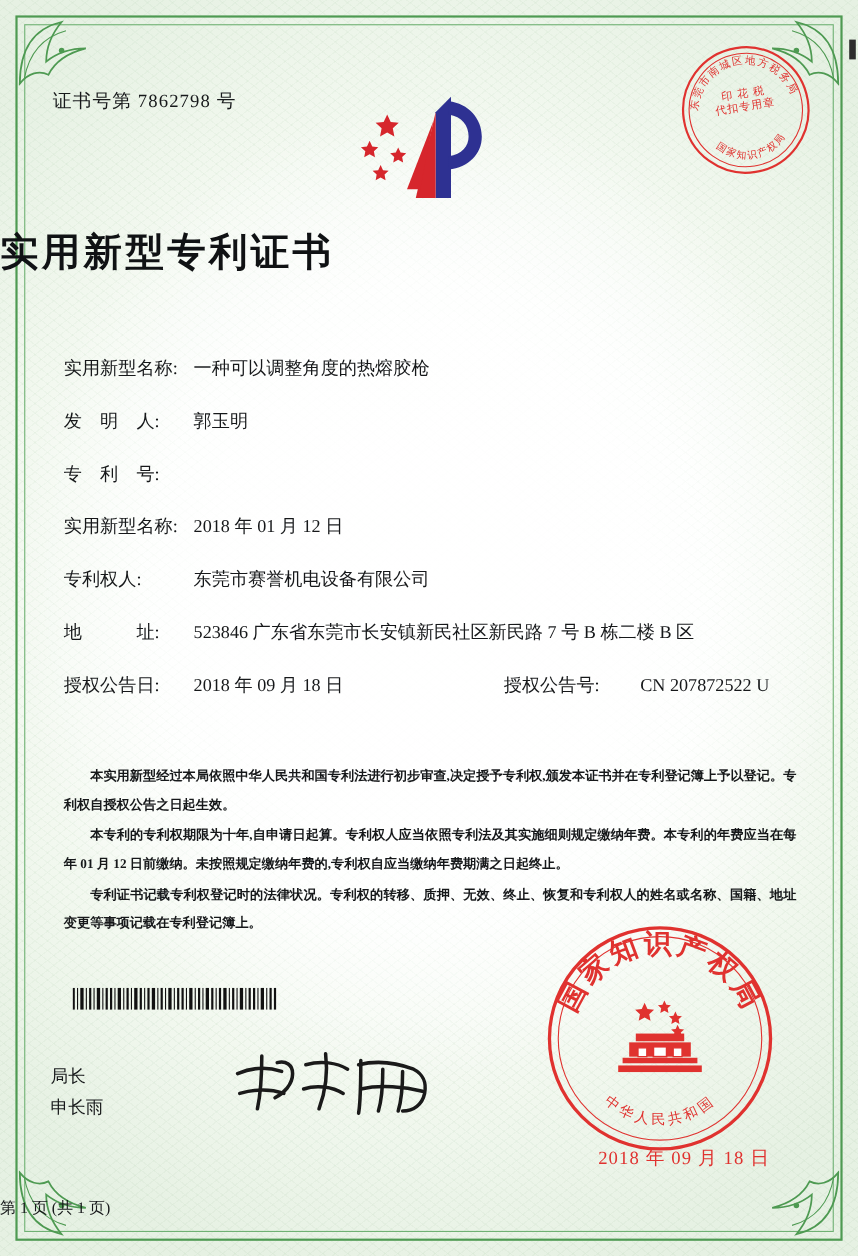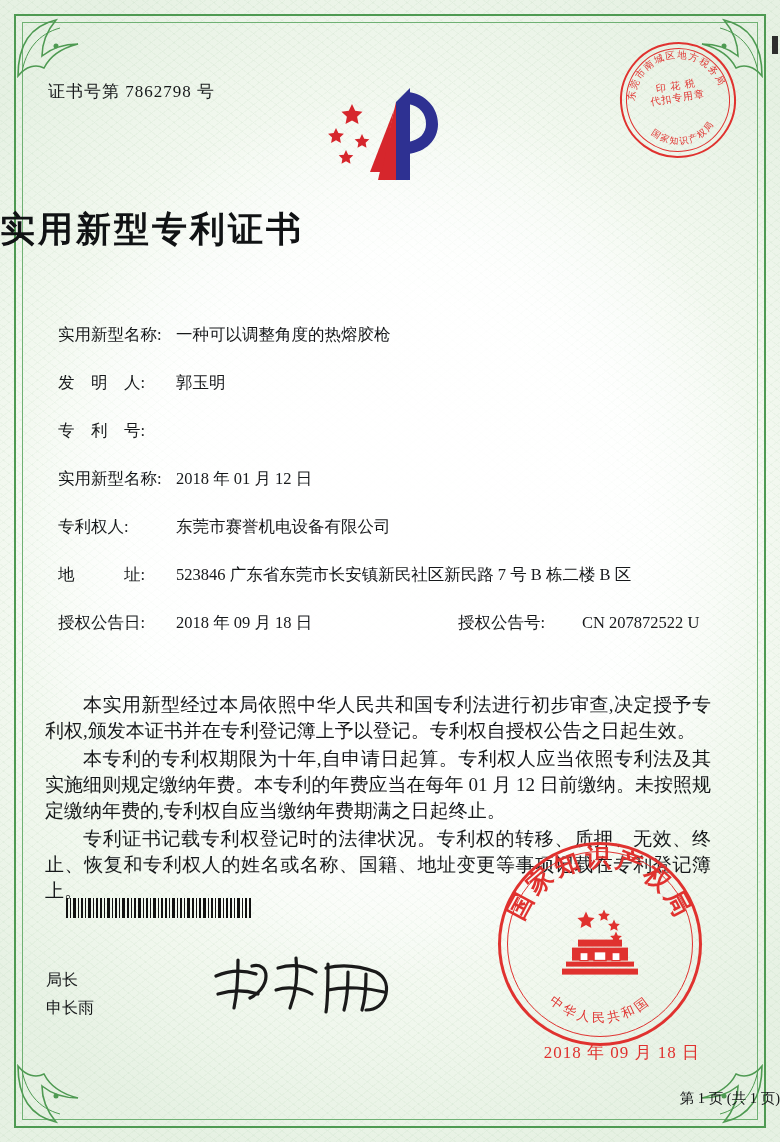--- a/index.html
+++ b/index.html
@@ -168,27 +168,28 @@
   .field-row2 .half {
     display: flex;
   }
   .field-row2 .half.first { width: 400px; }
   .field-row2 .lbl { width: 118px; flex: 0 0 118px; white-space: pre; }
   .field-row2 .lbl2 { width: 124px; flex: 0 0 124px; white-space: pre; }
 
   
   .paras {
     position: absolute;
-    left: 45px;
+    left: 58px;
     top: 692px;
     width: 666px;
-    font-size: 19px;
+    font-size: 12px;
     line-height: 26px;
     color: #16181a;
     text-align: justify;
+    font-weight: bold;
   }
   .paras p {
     margin: 0 0 2px 0;
     text-indent: 2em;
   }
 
   
   .barcode {
     position: absolute;
     left: 66px;
@@ -254,21 +255,21 @@
     font-size: 17px;
     letter-spacing: 1px;
     color: #e0322f;
     font-family: "Liberation Serif", serif;
   }
 
   .footer {
     position: absolute;
     left: 0; right: 0;
     bottom: 34px;
-    text-align: right;
+    text-align: left;
     font-size: 14.5px;
     color: #16181a;
   }
   .edge-mark {
     position: absolute;
     right: 2px;
     top: 36px;
     width: 6px;
     height: 18px;
     background: #2d2d2d;

